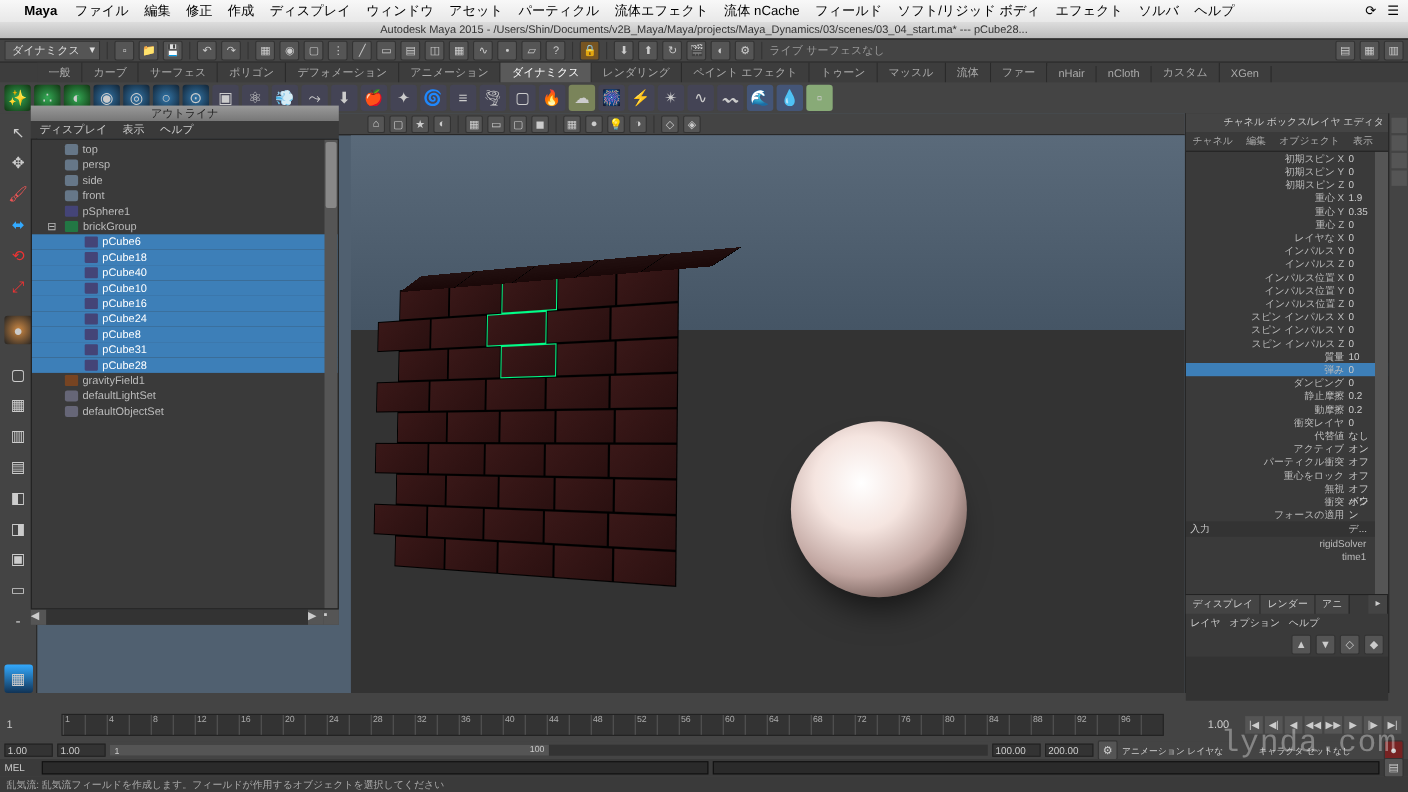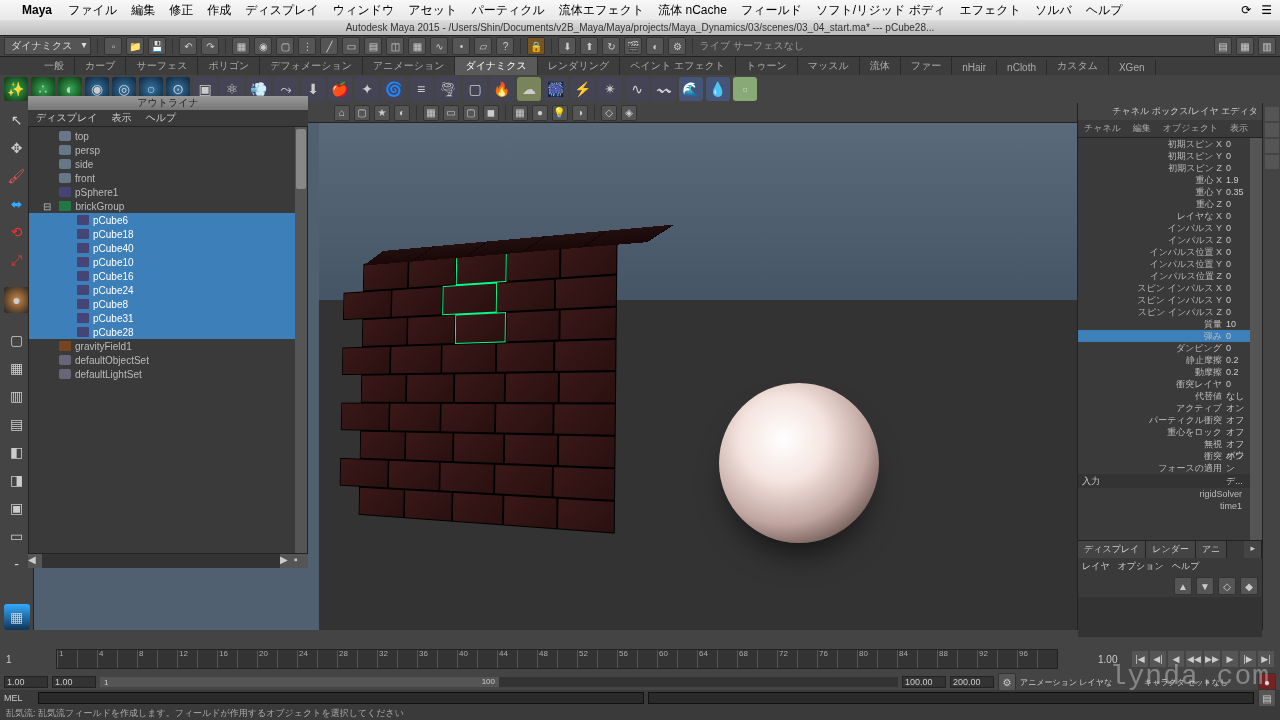--- a/index.html
+++ b/index.html
@@ -601,25 +601,25 @@
         <div class="out-item indent2 selected">
           <span class="out-icon mesh"></span>
           <span>pCube28</span>
         </div>
         <div class="out-item indent1">
           <span class="out-icon field"></span>
           <span>gravityField1</span>
         </div>
         <div class="out-item indent1">
           <span class="out-icon set"></span>
+          <span>defaultLightSet</span>
+        </div>
+        <div class="out-item indent1">
+          <span class="out-icon set"></span>
           <span>defaultObjectSet</span>
-        </div>
-        <div class="out-item indent1">
-          <span class="out-icon set"></span>
-          <span>defaultLightSet</span>
         </div>
       </div>
     <div class="out-scrollbar">
       <div class="out-thumb"></div>
     </div>
   </div>
   <div class="out-hscroll">
     <div style="width:14px;background:#555">◀</div>
     <div style="flex:1;background:#333"></div>
     <div style="width:14px;background:#555">▶</div>

